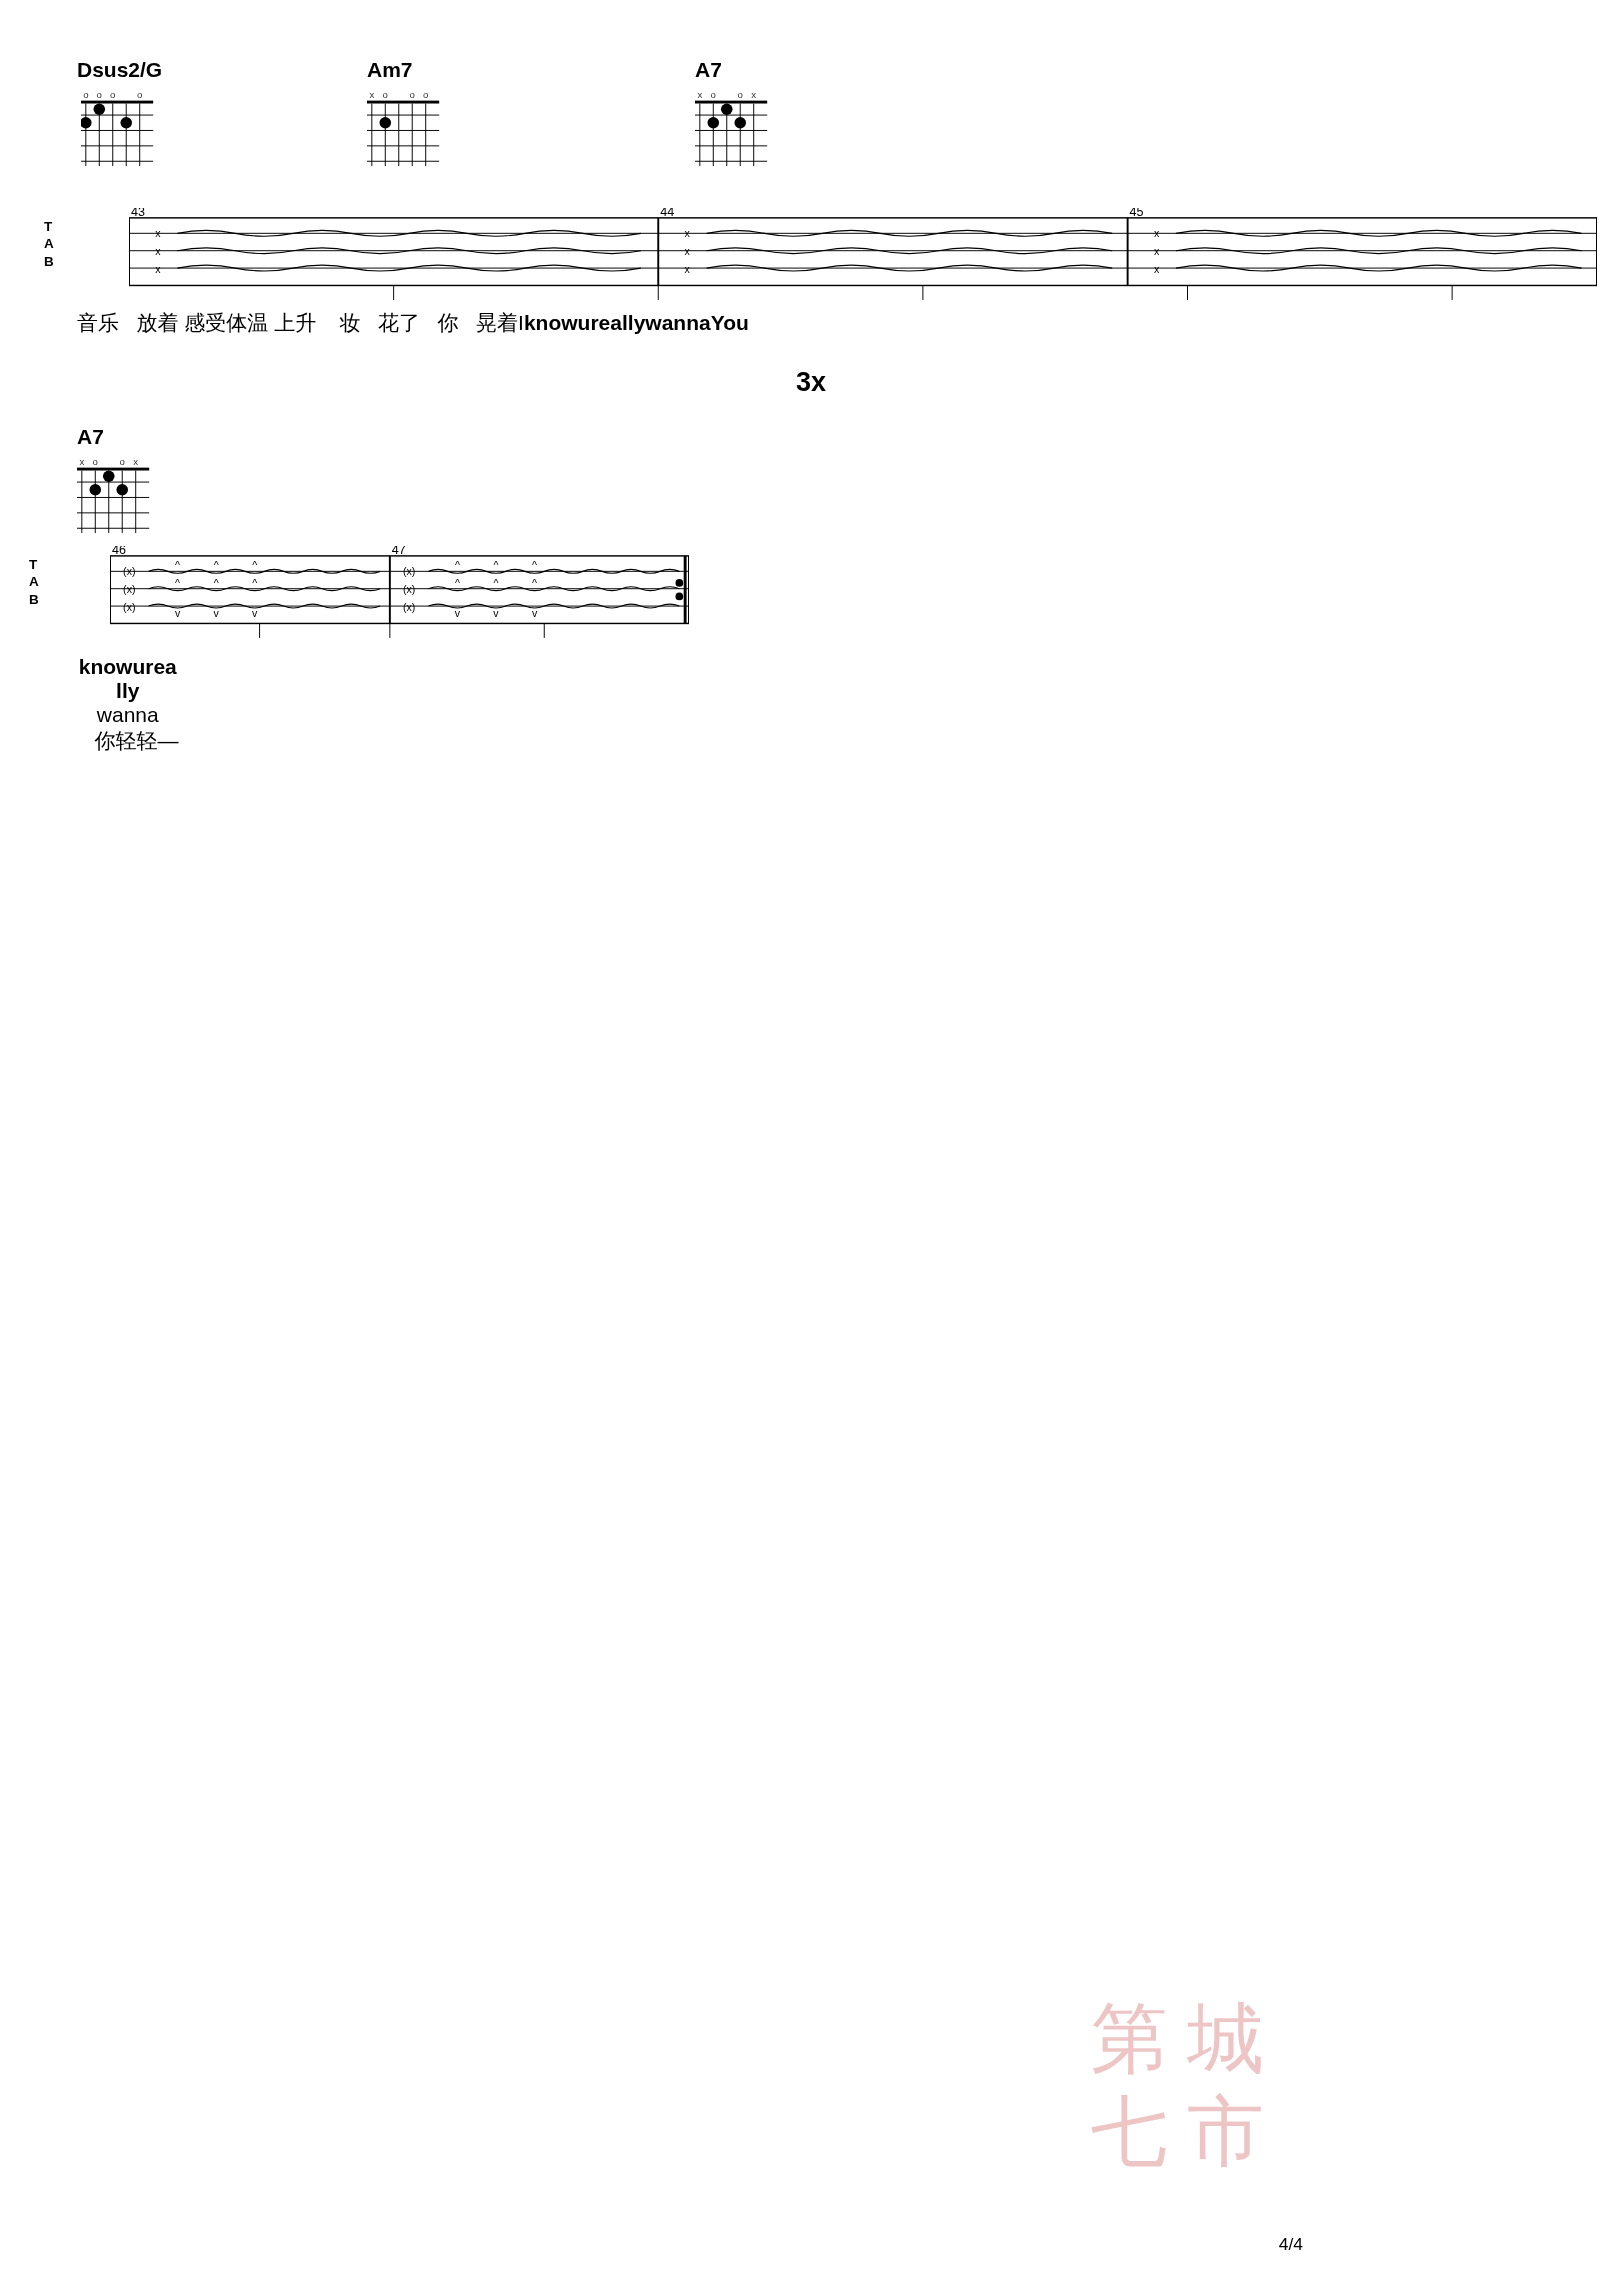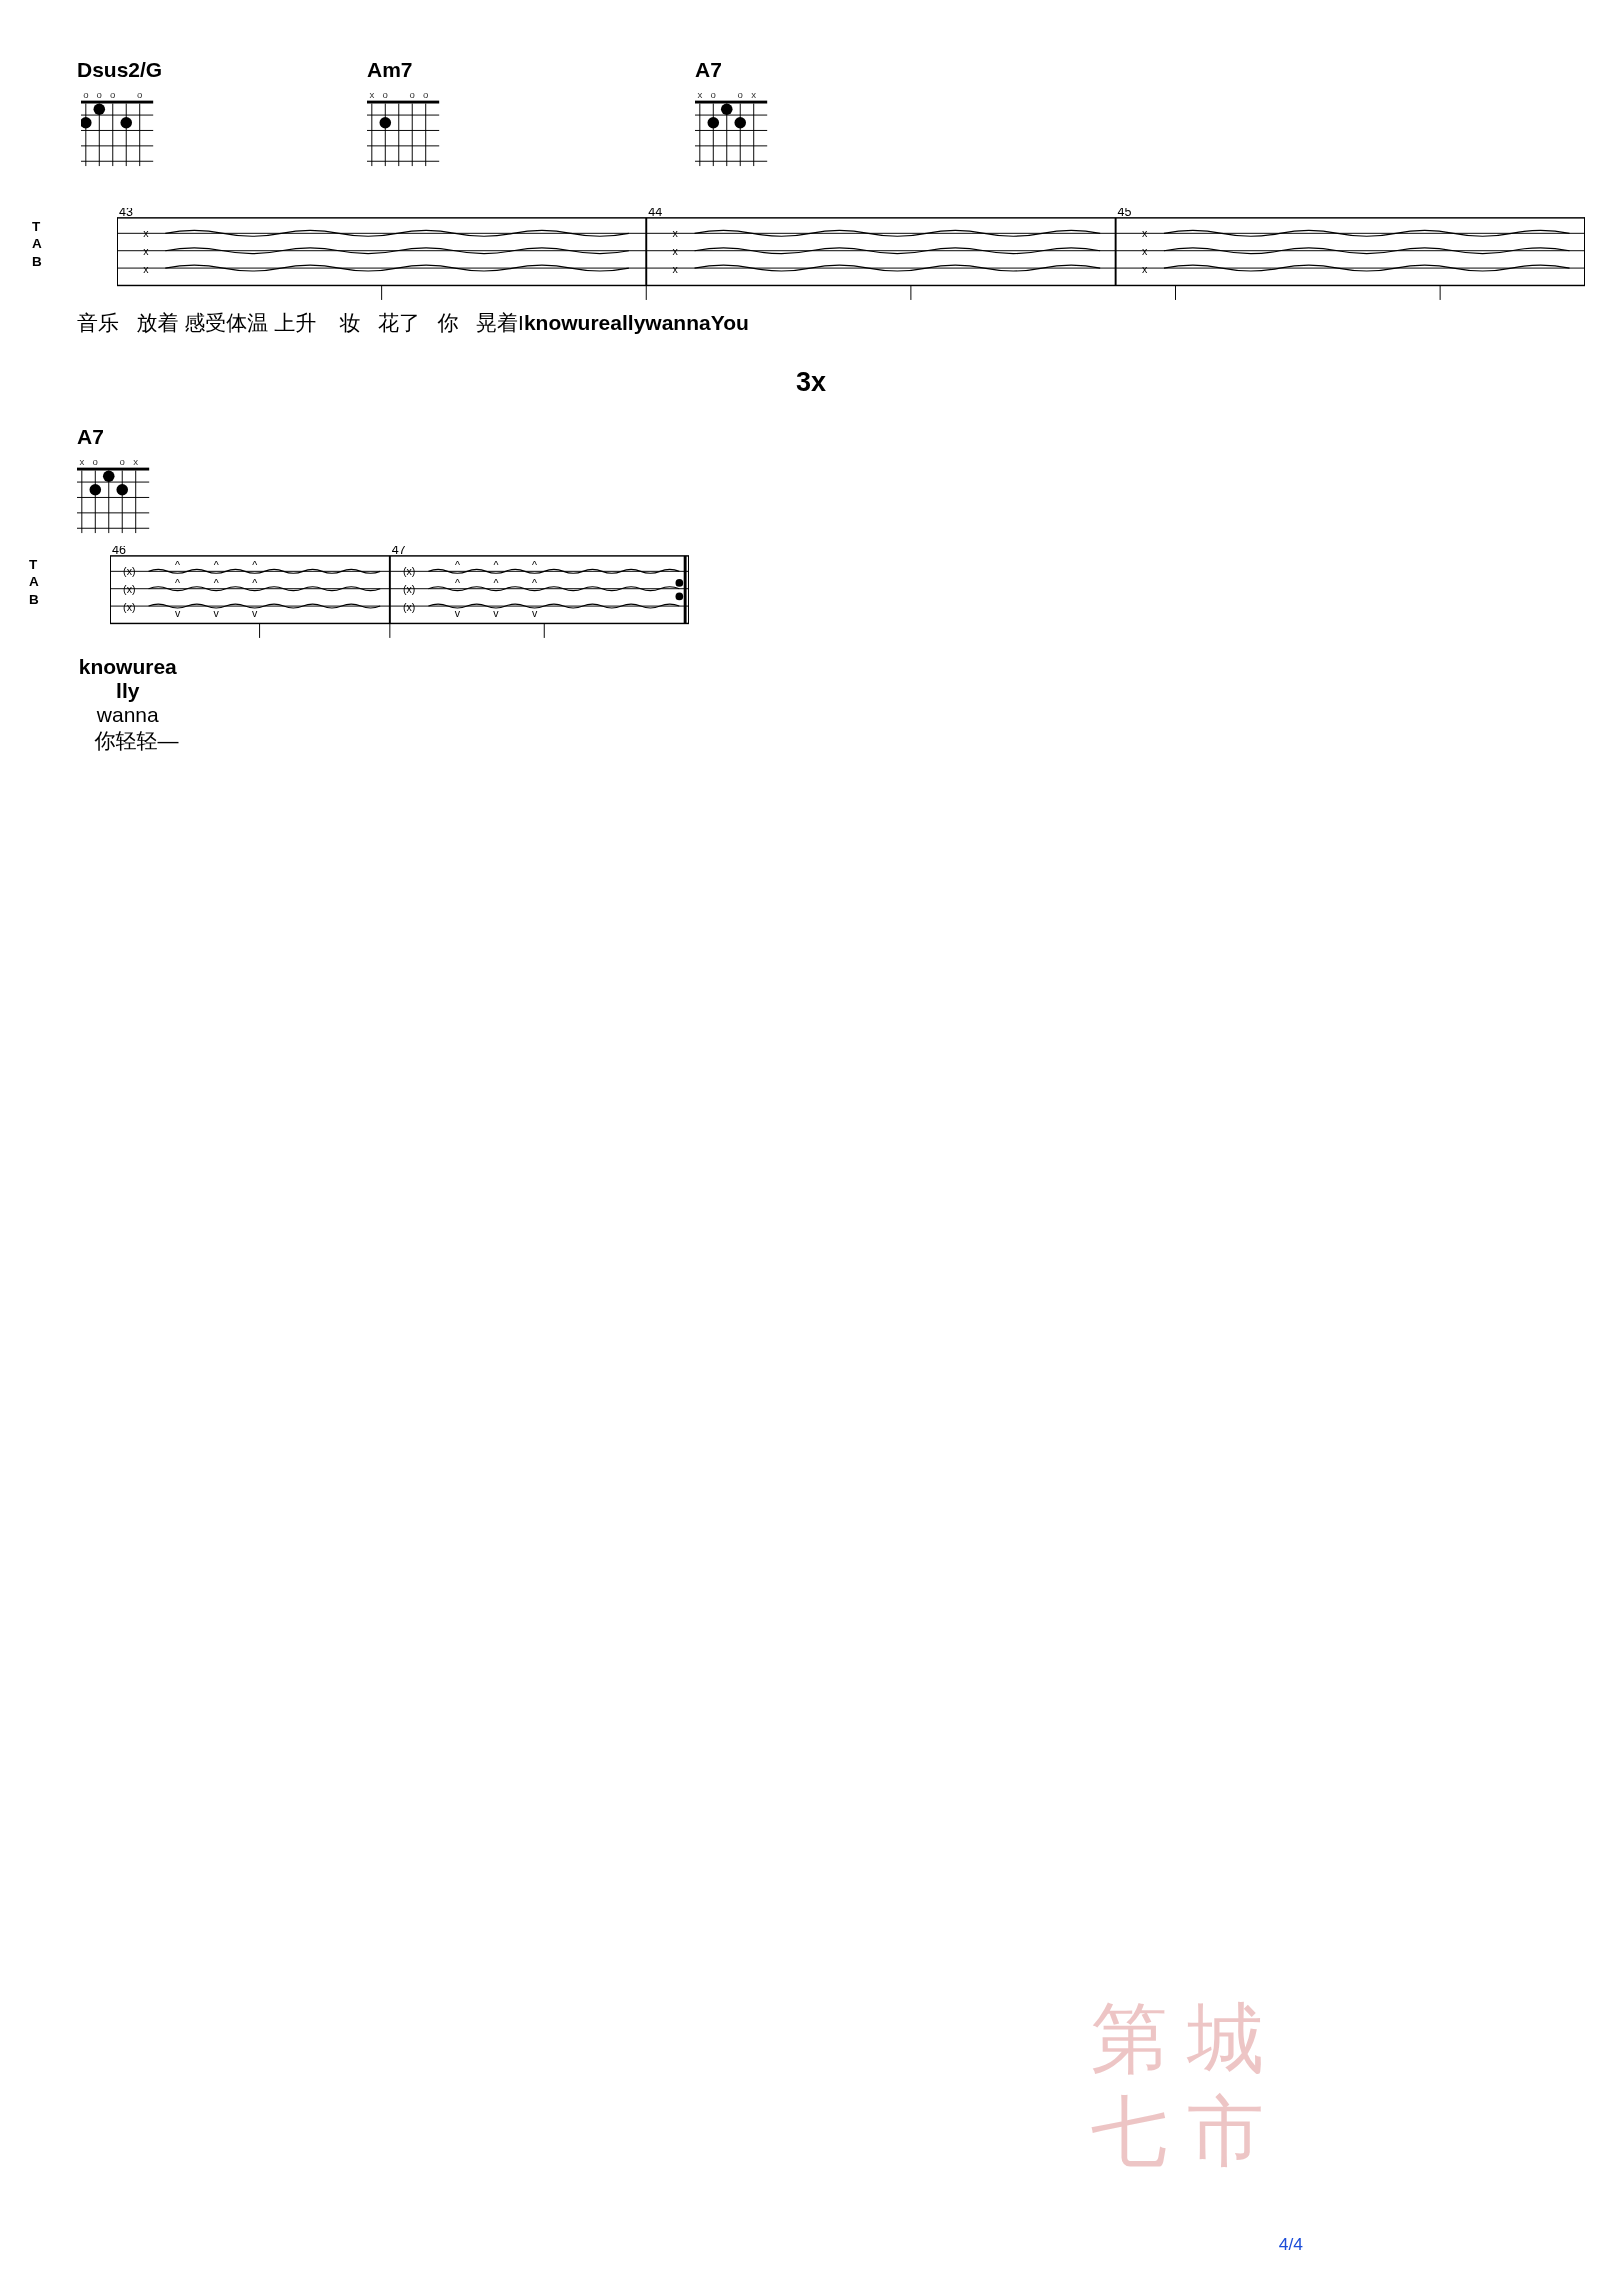--- a/index.html
+++ b/index.html
@@ -76,21 +76,21 @@
       line-height: 1.2;
       text-align: center;
       pointer-events: none;
     }
 
     .page-number {
       position: absolute;
       bottom: 39px;
       right: 77px;
       font-size: 17.4px;
-      color: #1d4ed8;
+      color: #000000;
     }
 
     
     .chord-svg {
       display: block;
     }
   </style>
 </head>
 <body>
 
@@ -190,21 +190,21 @@
 
           <text x="0" y="96" font-size="9" fill="#333">1</text>
           <text x="25" y="96" font-size="9" fill="#333">3</text>
           <text x="38" y="96" font-size="9" fill="#333">3</text>
           <text x="52" y="96" font-size="9" fill="#333">1</text>
         </svg>
       </div>
 
     </div>
 
-    <div style="position:absolute; top:208px; left:80px; width:1468px;padding-left:37px;">
+    <div style="position:absolute; top:208px; left:92px; width:1468px;padding-left:37px;">
       <svg width="1468" height="97" viewBox="0 0 1520 100">
 
         <rect x="0" y="10" width="1520" height="70" fill="none" stroke="#000" stroke-width="1.5"></rect>
 
         <text x="-40" y="30" font-size="14" font-weight="bold" fill="#000" font-family="Arial">T</text>
         <text x="-40" y="47" font-size="14" font-weight="bold" fill="#000" font-family="Arial">A</text>
         <text x="-40" y="64" font-size="14" font-weight="bold" fill="#000" font-family="Arial">B</text>
 
         <line x1="0" y1="26" x2="1520" y2="26" stroke="#000" stroke-width="1"></line>
         <line x1="0" y1="44" x2="1520" y2="44" stroke="#000" stroke-width="1"></line>

